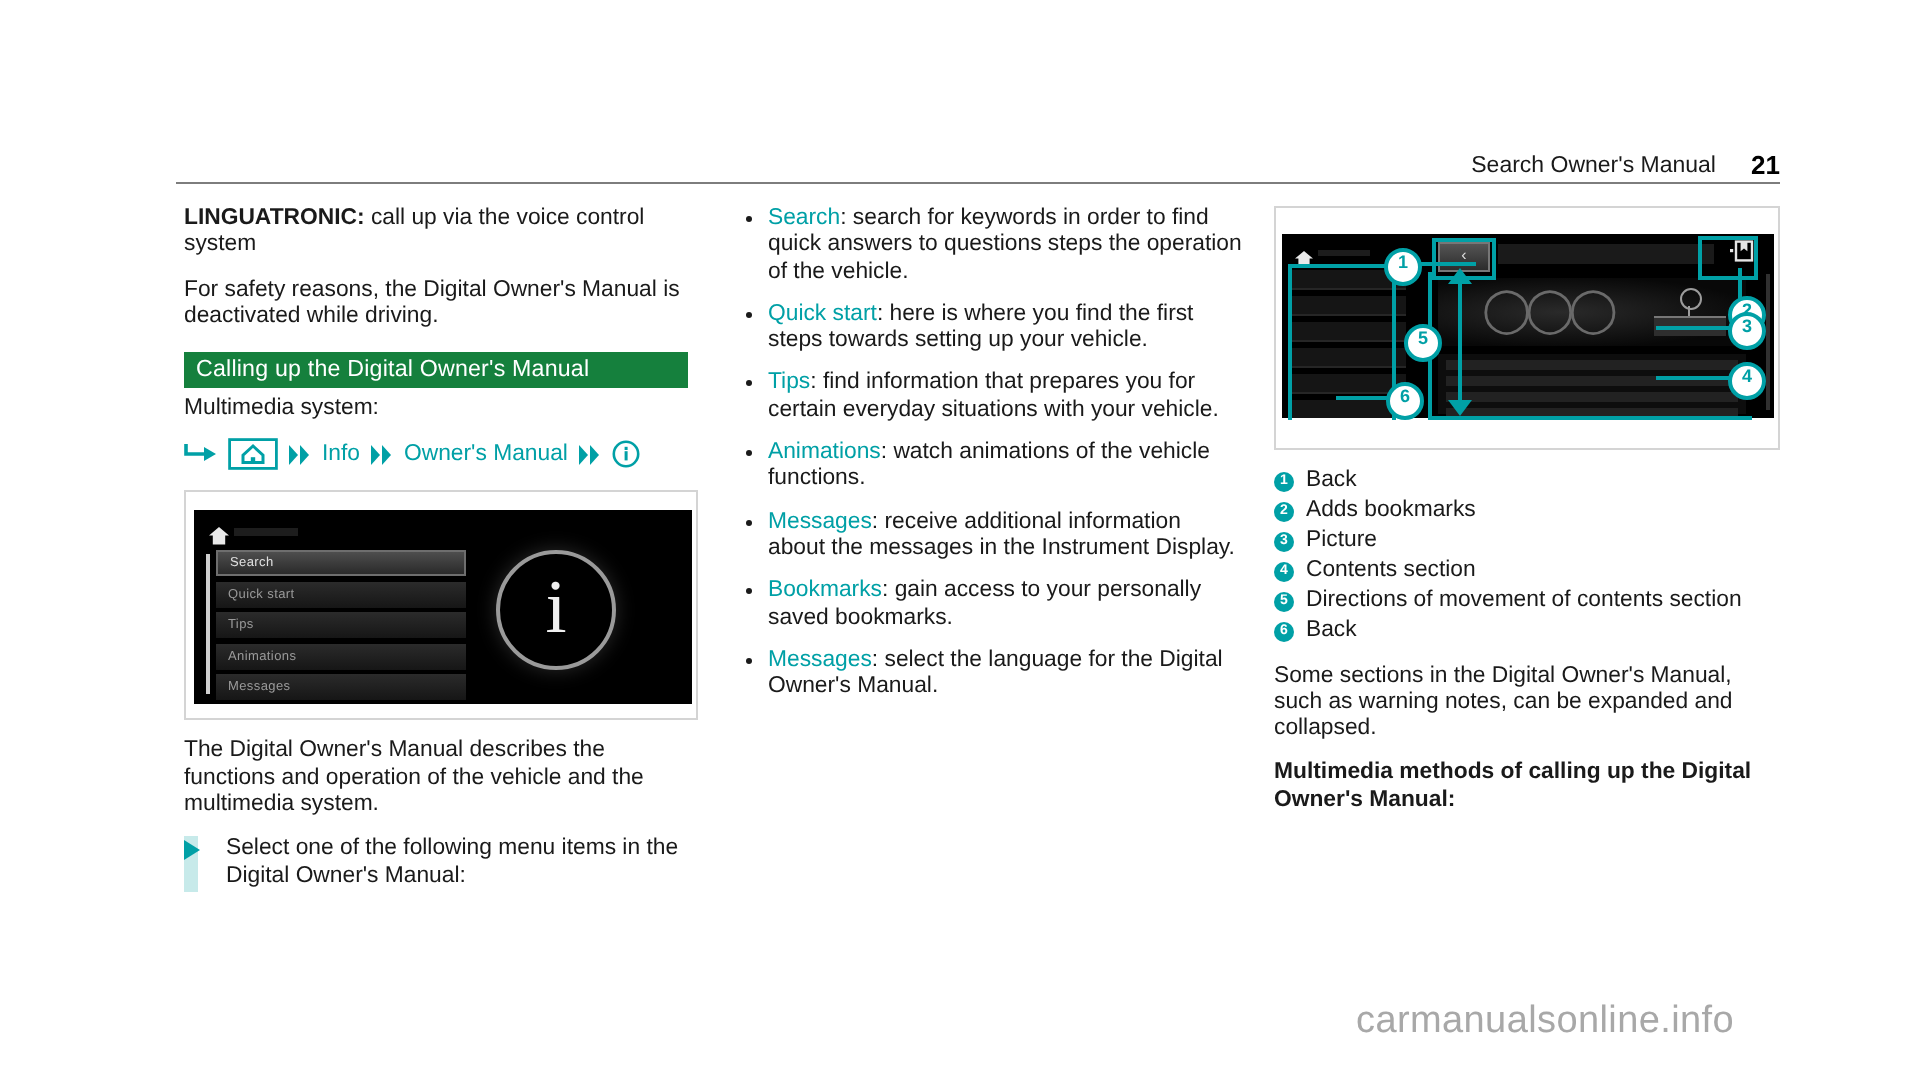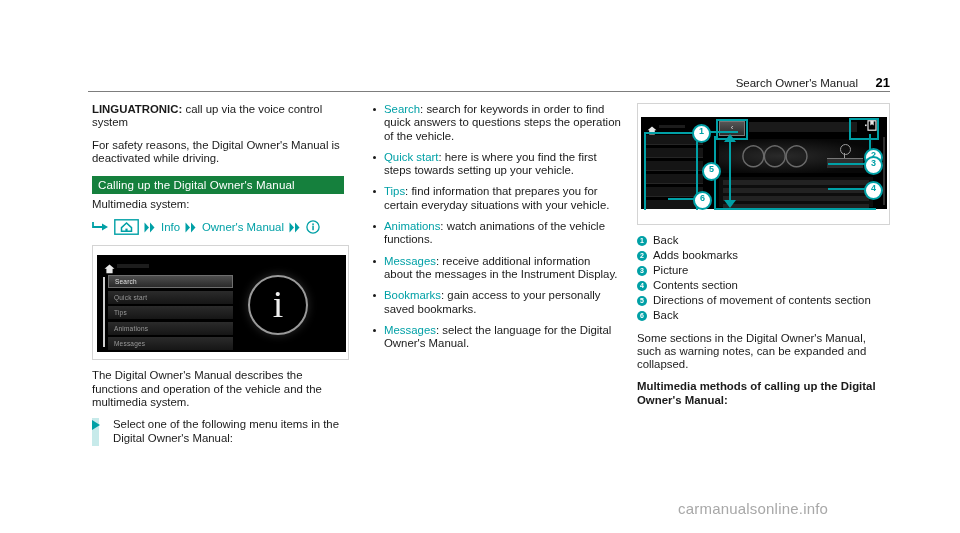--- a/index.html
+++ b/index.html
@@ -392,21 +392,21 @@
     text-align: center;
     margin-right: 6px;
     margin-top: 2px;
   }
 
   
   #watermark {
     position: absolute;
     left: 678px;
     top: 500px;
-    font-size: 15px;
+    font-size: 19px;
     color: #a8a8a8;
     letter-spacing: 0.2px;
     white-space: nowrap;
   }
 </style>
 </head>
 <body>
 
 <div id="page-header">
   <div id="header-title">Search Owner's Manual</div>

